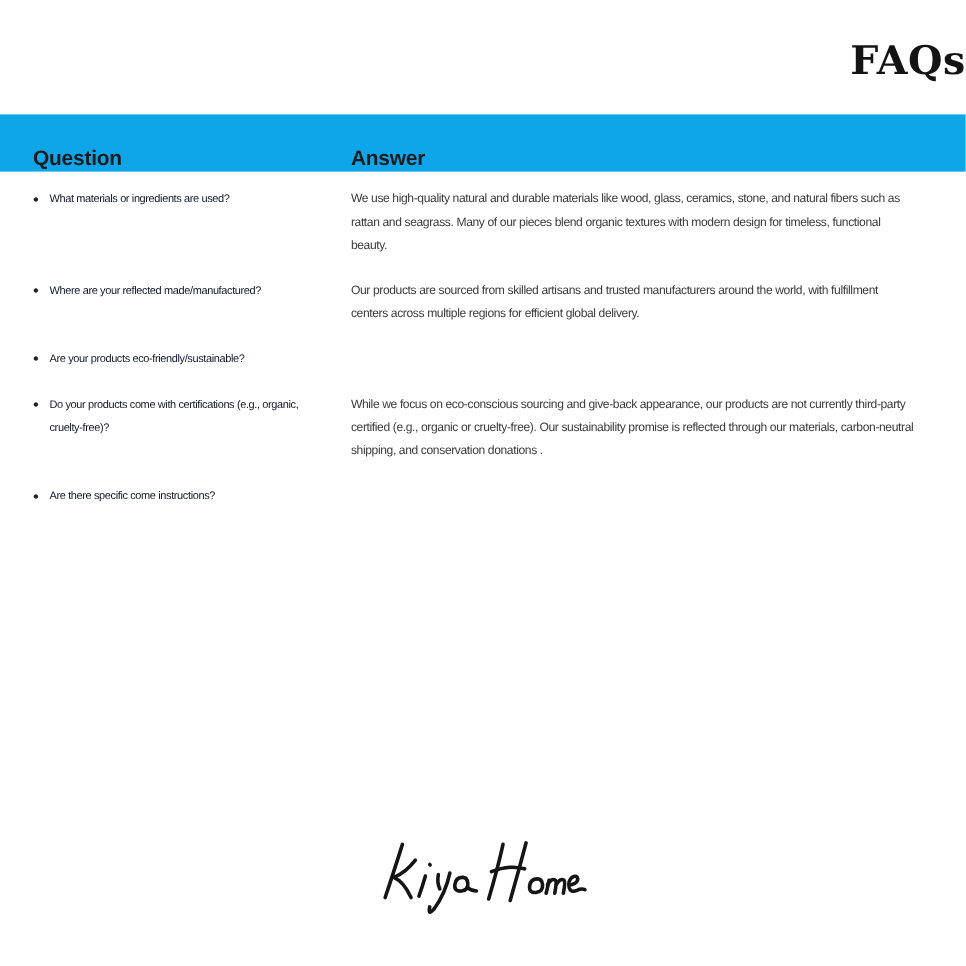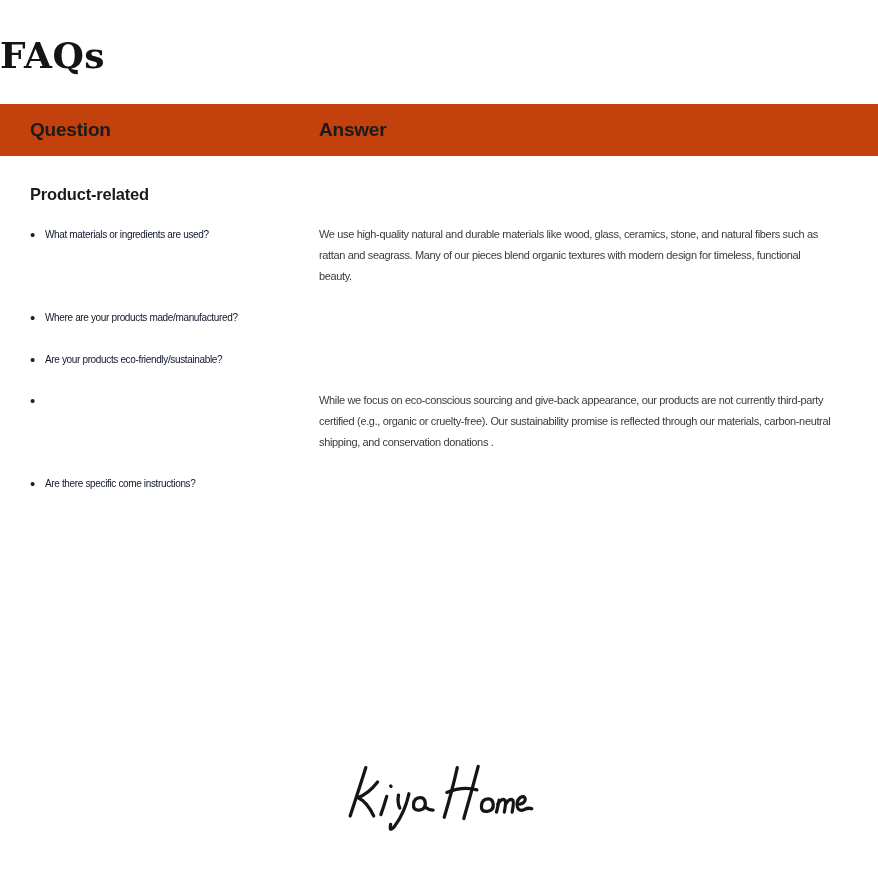--- a/index.html
+++ b/index.html
@@ -7,34 +7,34 @@
   body {
     width: 878px;
     height: 878px;
     overflow: hidden;
     font-family: "Liberation Sans", sans-serif;
     color: #3d3d3d;
     position: relative;
   }
   .page-title {
     margin-top: 34px;
-    text-align: left;
+    text-align: right;
     font-family: "DejaVu Serif", serif;
     font-weight: 700;
     font-size: 36px;
     letter-spacing: 0.5px;
     color: #141414;
     line-height: 42px;
   }
   .header-band {
     margin-top: 28px;
     height: 52px;
-    background: #c2410c;
+    background: #0ea5e9;
     display: flex;
-    align-items: center;
+    align-items: flex-end;
   }
   .header-cell {
     font-weight: 700;
     font-size: 19px;
     color: #1b1b1b;
     letter-spacing: -0.2px;
   }
   .header-cell.q { padding-left: 30px; width: 319px; flex: 0 0 319px; }
   .header-cell.a { flex: 1; }
   .content {
@@ -93,47 +93,48 @@
 <body>
 
 <h1 class="page-title">FAQs</h1>
 
 <div class="header-band">
   <div class="header-cell q">Question</div>
   <div class="header-cell a">Answer</div>
 </div>
 
 <div class="content">
-  <div class="section-title">Product-related</div>
 
   <div class="faq-row">
     <div class="q-cell">
       <span class="bullet">•</span>
       <span class="q-text">What materials or ingredients are used?</span>
     </div>
     <div class="a-cell">We use high-quality natural and durable materials like wood, glass, ceramics, stone, and natural fibers such as rattan and seagrass. Many of our pieces blend organic textures with modern design for timeless, functional beauty.</div>
   </div>
 
   <div class="faq-row">
     <div class="q-cell">
       <span class="bullet">•</span>
-      <span class="q-text">Where are your products made/manufactured?</span>
+      <span class="q-text">Where are your reflected made/manufactured?</span>
     </div>
+    <div class="a-cell">Our products are sourced from skilled artisans and trusted manufacturers around the world, with fulfillment centers across multiple regions for efficient global delivery.</div>
   </div>
 
   <div class="faq-row">
     <div class="q-cell">
       <span class="bullet">•</span>
       <span class="q-text">Are your products eco-friendly/sustainable?</span>
     </div>
   </div>
 
   <div class="faq-row">
     <div class="q-cell">
       <span class="bullet">•</span>
+      <span class="q-text">Do your products come with certifications (e.g., organic, cruelty-free)?</span>
     </div>
     <div class="a-cell">While we focus on eco-conscious sourcing and give-back appearance, our products are not currently third-party certified (e.g., organic or cruelty-free). Our sustainability promise is reflected through our materials, carbon-neutral shipping, and conservation donations .</div>
   </div>
 
   <div class="faq-row">
     <div class="q-cell">
       <span class="bullet">•</span>
       <span class="q-text">Are there specific come instructions?</span>
     </div>
   </div>

